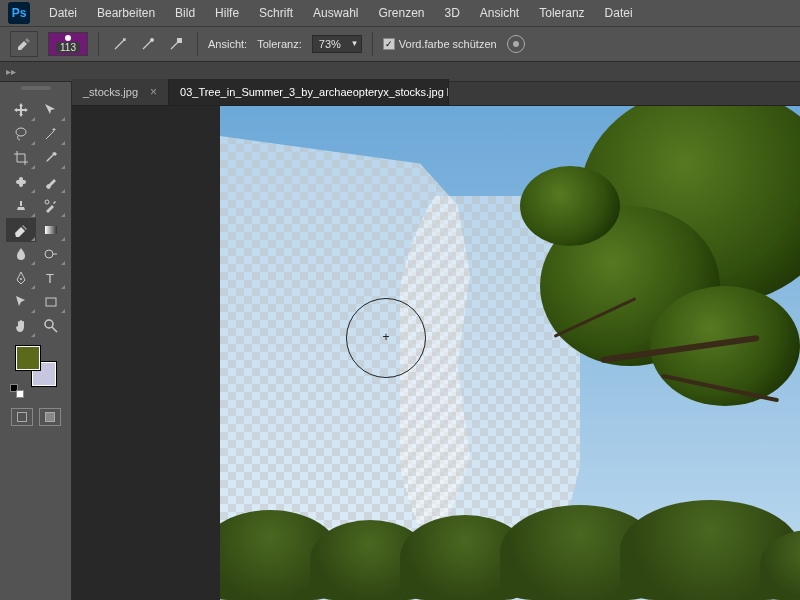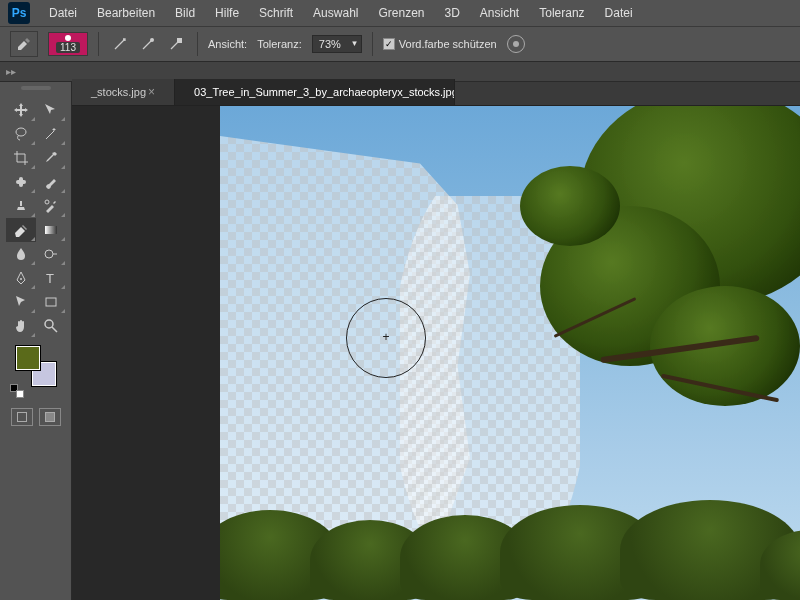--- a/index.html
+++ b/index.html
@@ -4,21 +4,21 @@
 <style>
 * { margin: 0; padding: 0; box-sizing: border-box; font-family: "Segoe UI", Tahoma, sans-serif; }
 body { width: 800px; height: 600px; overflow: hidden; background: #535353; }
 
 .menubar { height: 26px; background: #535353; display: flex; align-items: center; padding: 0 8px; gap: 2px; }
 .menubar .logo { width: 22px; height: 22px; background: #001e36; border-radius: 3px; display: flex; align-items: center; justify-content: center; color: #31a8ff; font-weight: bold; font-size: 12px; margin-right: 8px; }
 .menubar .menu-item { color: #e0e0e0; font-size: 12px; padding: 4px 9px; cursor: default; }
 
 .optbar { height: 36px; background: #535353; border-top: 1px solid #3a3a3a; border-bottom: 1px solid #2a2a2a; display: flex; align-items: center; padding: 0 10px; gap: 10px; }
 .tool-preview { width: 28px; height: 26px; background: #535353; border: 1px solid #3a3a3a; display: flex; align-items: center; justify-content: center; }
-.brush-box { display: flex; flex-direction: column; align-items: center; background: #be185d; border: 1px solid #3a3a3a; padding: 2px 4px; width: 40px; }
+.brush-box { display: flex; flex-direction: column; align-items: center; background: #701a75; border: 1px solid #3a3a3a; padding: 2px 4px; width: 40px; }
 .brush-dot { width: 6px; height: 6px; background: #fff; border-radius: 50%; margin-bottom: 1px; }
 .brush-size { background: #3a3a3a; color: #e0e0e0; font-size: 10px; padding: 0 4px; border-radius: 2px; }
 .opt-icons { display: flex; gap: 6px; }
 .opt-icon { width: 22px; height: 22px; display: flex; align-items: center; justify-content: center; color: #ccc; }
 .opt-label { color: #e0e0e0; font-size: 11px; }
 .opt-select { background: #3a3a3a; color: #e0e0e0; border: 1px solid #2a2a2a; font-size: 11px; padding: 2px 18px 2px 6px; position: relative; }
 .opt-select::after { content: "▾"; position: absolute; right: 4px; font-size: 9px; }
 .opt-input { background: #3a3a3a; color: #e0e0e0; border: 1px solid #2a2a2a; font-size: 11px; padding: 2px 16px 2px 6px; width: 50px; position: relative; }
 .opt-input::after { content: "▾"; position: absolute; right: 4px; font-size: 9px; }
 .divider { width: 1px; height: 24px; background: #3a3a3a; }
@@ -44,21 +44,21 @@
 .mini-swatch { position: absolute; bottom: -12px; left: -6px; width: 14px; height: 14px; }
 .mini-swatch .a { position: absolute; width: 8px; height: 8px; background: #000; top: 0; left: 0; border: 1px solid #888; }
 .mini-swatch .b { position: absolute; width: 8px; height: 8px; background: #fff; bottom: 0; right: 0; border: 1px solid #888; }
 .mask-row { margin-top: 22px; display: flex; gap: 6px; }
 .mask-icon { width: 22px; height: 18px; border: 1px solid #888; background: #535353; display: flex; align-items: center; justify-content: center; }
 .mask-icon.q { background: #535353; }
 .mask-icon .inner { width: 10px; height: 10px; border: 1px solid #aaa; }
 
 .doc-area { flex: 1; display: flex; flex-direction: column; background: #282828; }
 .tabbar { height: 24px; background: #3a3a3a; display: flex; align-items: flex-end; border-bottom: 1px solid #222; }
-.tab { height: 26px; padding: 0 19px; display: flex; align-items: center; gap: 2px; font-size: 11px; color: #ccc; border-right: 1px solid #222; background: #3a3a3a; cursor: default; max-width: 280px; overflow: hidden; white-space: nowrap; }
+.tab { height: 26px; padding: 0 11px; display: flex; align-items: center; gap: 12px; font-size: 11px; color: #ccc; border-right: 1px solid #222; background: #3a3a3a; cursor: default; max-width: 280px; overflow: hidden; white-space: nowrap; }
 .tab.active { background: #282828; color: #fff; }
 .tab .close { font-size: 12px; color: #999; }
 .canvas-wrap { flex: 1; display: flex; justify-content: center; align-items: flex-start; overflow: hidden; position: relative; }
 .dark-pad { width: 148px; background: #282828; height: 100%; }
 .canvas { position: relative; width: 580px; height: 494px; overflow: hidden; }
 
 .sky { position: absolute; inset: 0; background: linear-gradient(to bottom, #6ca8d8 0%, #8cbce0 40%, #a8cce8 70%, #c0dcf0 100%); }
 
 .checker { position: absolute; background-image:
   linear-gradient(45deg, rgba(200,200,200,.6) 25%, transparent 25%),

